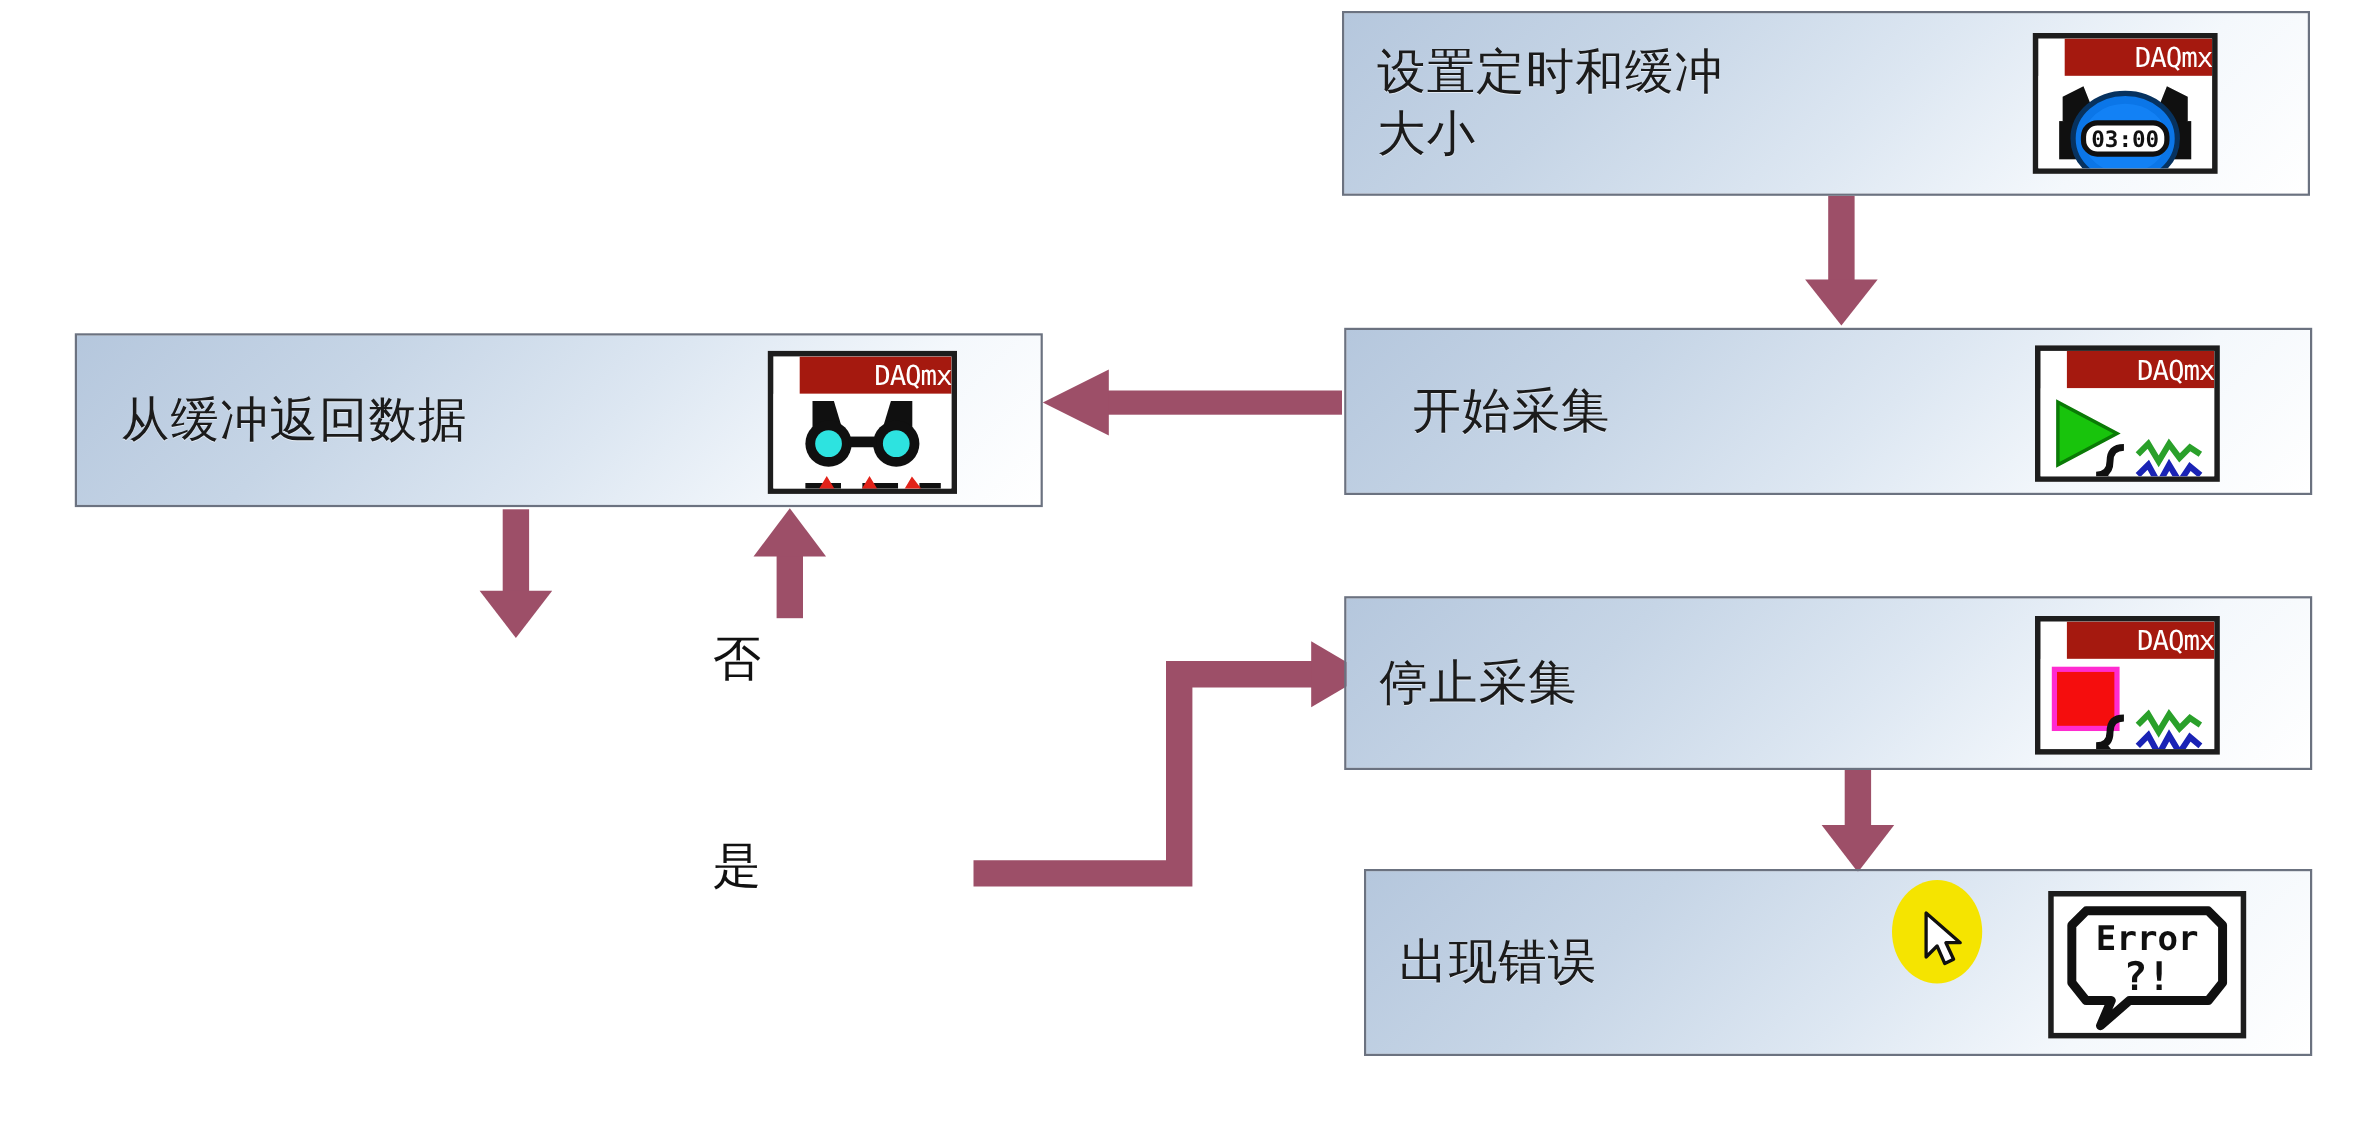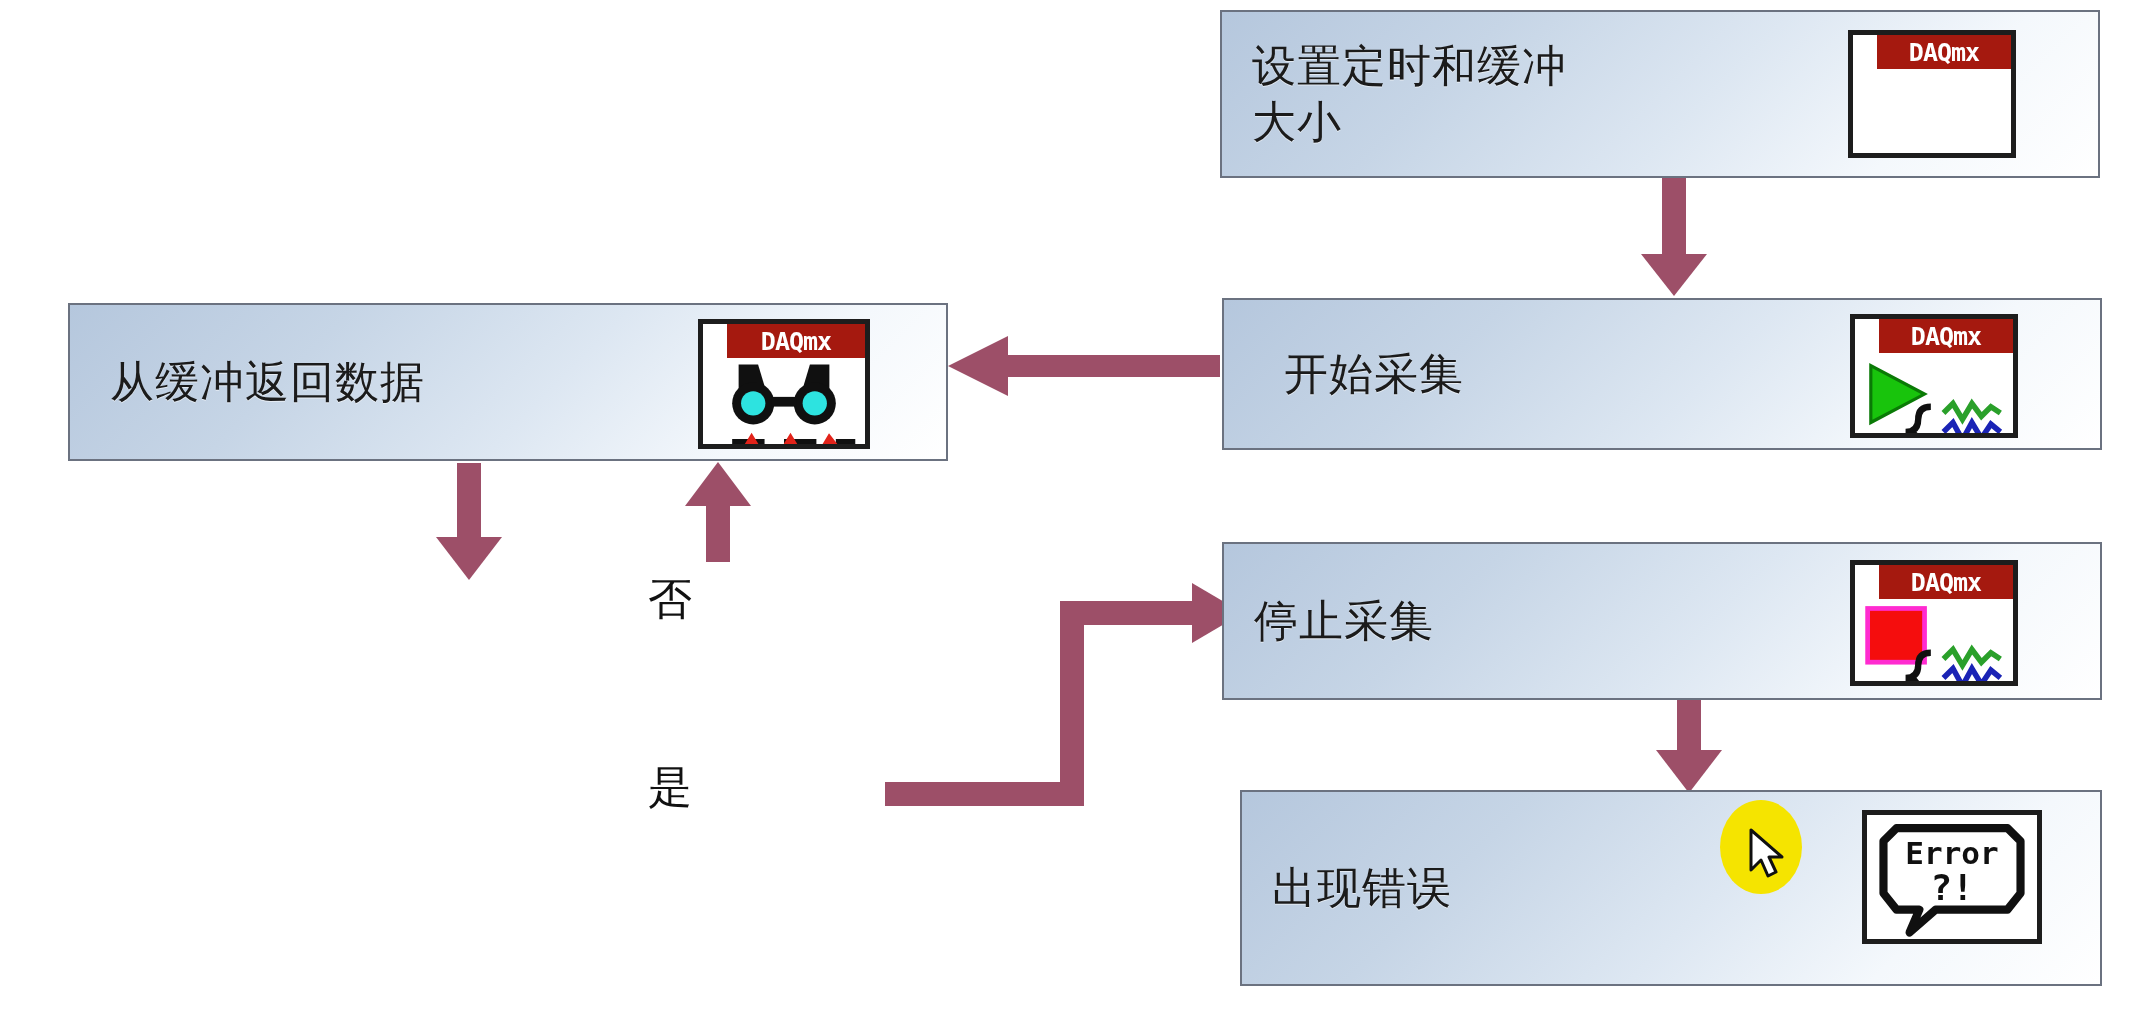--- a/index.html
+++ b/index.html
@@ -79,24 +79,24 @@
     background: #ffffff;
     border: 5px solid #1d1d1d;
     display: flex;
     flex-direction: column;
     overflow: hidden;
   }
   .daq-head {
     background: #a5190f;
     color: #ffffff;
     font-family: "DejaVu Sans Mono", "Liberation Mono", monospace;
-    font-weight: bold;
+    font-weight: normal;
     font-size: 25px;
     letter-spacing: -1px;
-    text-align: center;
+    text-align: right;
     line-height: 1;
     padding: 5px 0 4px 0;
     flex: 0 0 auto;
     margin-left: 24px;
   }
   .daq-body {
     flex: 1 1 auto;
     position: relative;
     background: #ffffff;
   }
@@ -158,20 +158,35 @@
       <rect x="1677" y="700" width="24" height="54" fill="#9d4f68"></rect>
       <polygon points="1656,750 1722,750 1689,793" fill="#9d4f68"></polygon>
     </g>
   </svg>
 
   <div class="node-box" style="left:1220px; top:10px; width:880px; height:168px;">
     <div class="node-label" style="margin-left:30px;">设置定时和缓冲
 大小</div>
     <div class="daq-icon" style="left:626px; top:18px; width:168px; height:128px;">
       <div class="daq-head">DAQmx</div>
+      <div class="daq-body">
+        <svg viewBox="0 0 100 72" preserveAspectRatio="xMidYMid meet" xmlns="http://www.w3.org/2000/svg">
+
+          <path d="M14,12 L26,6 L30,16 L38,14 L34,26 L22,30 L14,26 Z" fill="#101010"></path>
+          <path d="M86,12 L74,6 L70,16 L62,14 L66,26 L78,30 L86,26 Z" fill="#101010"></path>
+          <rect x="12" y="26" width="12" height="22" fill="#101010"></rect>
+          <rect x="76" y="26" width="12" height="22" fill="#101010"></rect>
+
+          <ellipse cx="50" cy="36" rx="30" ry="26" fill="#0b76e8" stroke="#07325f" stroke-width="3"></ellipse>
+          <ellipse cx="50" cy="36" rx="24" ry="20" fill="#1a8bff" opacity="0.55"></ellipse>
+
+          <rect x="26" y="27" width="48" height="18" rx="8" fill="#ffffff" stroke="#101010" stroke-width="3"></rect>
+          <text x="50" y="41" font-family="DejaVu Sans Mono, monospace" font-size="13" font-weight="bold" fill="#101010" text-anchor="middle">03:00</text>
+        </svg>
+      </div>
     </div>
   </div>
 
   <div class="node-box" style="left:1222px; top:298px; width:880px; height:152px;">
     <div class="node-label" style="margin-left:60px;">开始采集</div>
     <div class="daq-icon" style="left:626px; top:14px; width:168px; height:124px;">
       <div class="daq-head">DAQmx</div>
       <div class="daq-body">
         <svg viewBox="0 0 100 72" preserveAspectRatio="xMidYMid meet" xmlns="http://www.w3.org/2000/svg">
           <polygon points="10,8 10,44 44,26" fill="#18c40c" stroke="#0a7a06" stroke-width="2"></polygon>
@@ -217,21 +232,21 @@
           <rect x="8" y="6" width="36" height="34" fill="#f50d0d" stroke="#ff2bd0" stroke-width="3"></rect>
           <path d="M48,34 q-8,0 -8,8 q0,8 -8,8 q8,0 8,8 q0,8 8,8" fill="none" stroke="#101010" stroke-width="4"></path>
           <polyline points="56,38 62,32 68,42 74,32 80,40 86,34 92,38" fill="none" stroke="#2aa02a" stroke-width="3.5"></polyline>
           <polyline points="56,50 62,44 68,55 74,44 80,54 86,45 92,50" fill="none" stroke="#1a23b5" stroke-width="3.5"></polyline>
           <polyline points="56,63 62,56 68,67 74,56 80,66 86,57 92,62" fill="none" stroke="#e2231a" stroke-width="3.5"></polyline>
         </svg>
       </div>
     </div>
   </div>
 
-  <div class="node-box" style="left:1240px; top:790px; width:862px; height:196px;">
+  <div class="node-box" style="left:1240px; top:790px; width:862px; height:170px;">
     <div class="node-label" style="margin-left:30px;">出现错误</div>
     <div class="err-icon" style="left:620px; top:18px; width:180px; height:134px;">
       <svg viewBox="0 0 100 76" preserveAspectRatio="xMidYMid meet" xmlns="http://www.w3.org/2000/svg">
         <path d="M16,8 L84,8 L92,16 L92,48 L84,58 L40,58 L24,72 L30,58 L16,58 L8,48 L8,16 Z" fill="#ffffff" stroke="#101010" stroke-width="5" stroke-linejoin="round"></path>
         <text x="50" y="30" text-anchor="middle" font-family="DejaVu Sans Mono, monospace" font-size="19" font-weight="bold" fill="#101010">Error</text>
         <text x="50" y="52" text-anchor="middle" font-family="DejaVu Sans Mono, monospace" font-size="22" font-weight="bold" fill="#101010">?!</text>
       </svg>
     </div>
 
     <div class="cursor-halo" style="left:11px; top:11px; width:0; height:0;"></div>

